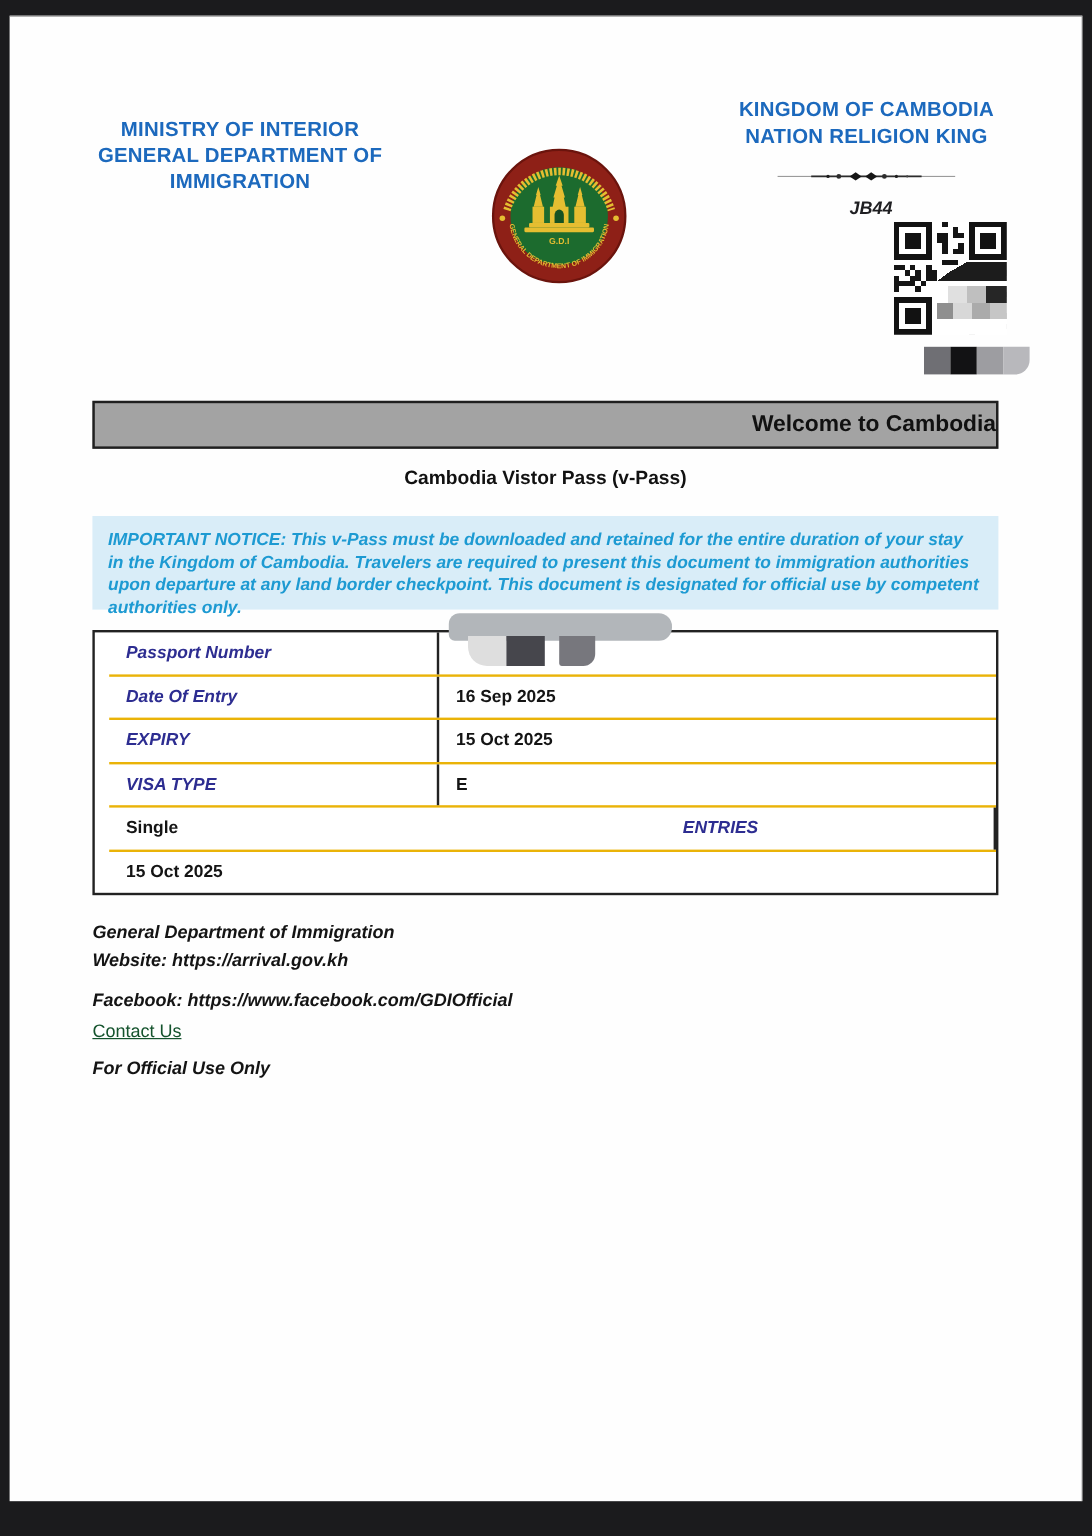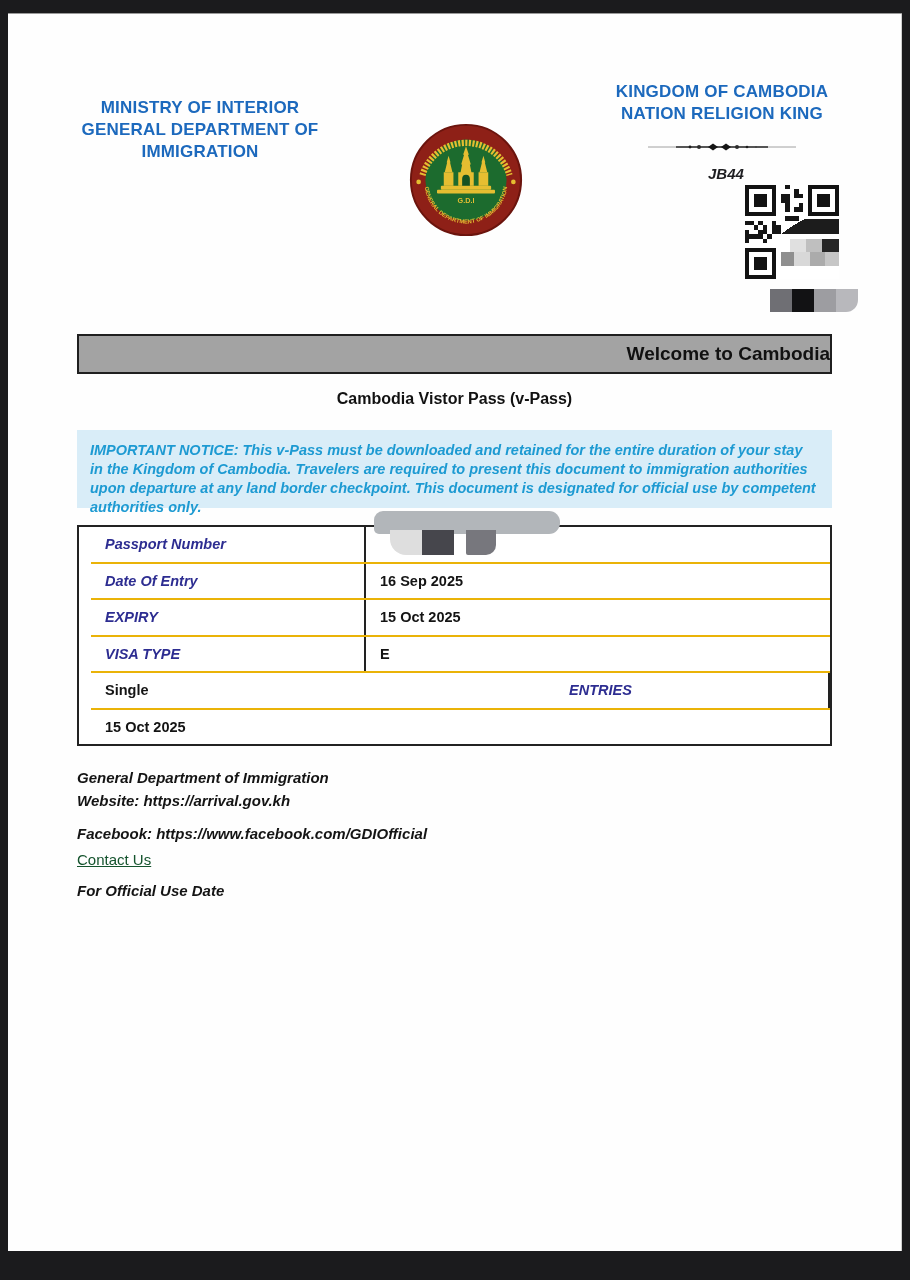--- a/index.html
+++ b/index.html
@@ -294,16 +294,16 @@
       </div>
       <div class="t-row">
         <div class="t-cell t-value">15 Oct 2025</div>
       </div>
     </div>
 
     <div class="abs f-bold" style="left:69px;top:755px;">General Department of Immigration</div>
     <div class="abs f-bold" style="left:69px;top:778px;">Website: https://arrival.gov.kh</div>
     <div class="abs f-bold" style="left:69px;top:811px;">Facebook: https://www.facebook.com/GDIOfficial</div>
     <a class="abs contact" style="left:69px;top:838px;">Contact Us</a>
-    <div class="abs f-bold" style="left:69px;top:868px;">For Official Use Date</div>
+    <div class="abs f-bold" style="left:69px;top:868px;">For Official Use Only</div>
 
   </div>
 </div>
 
 </body></html>

